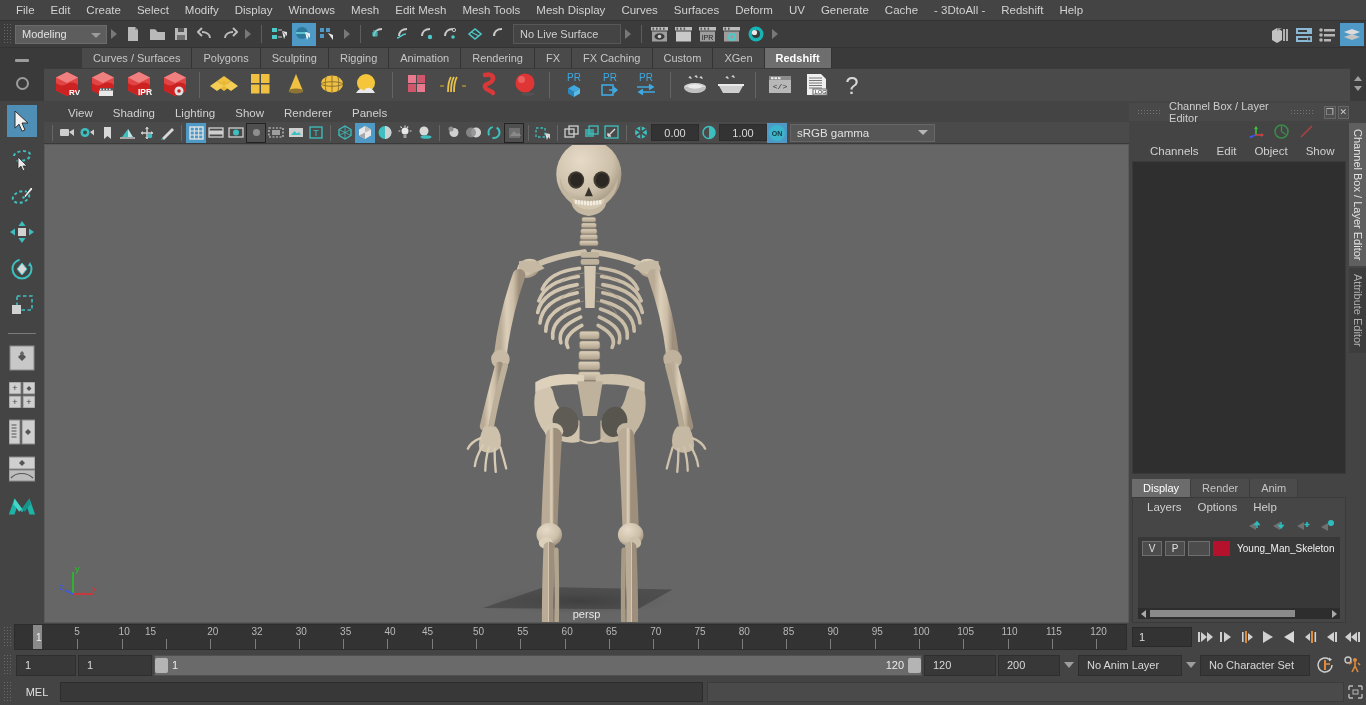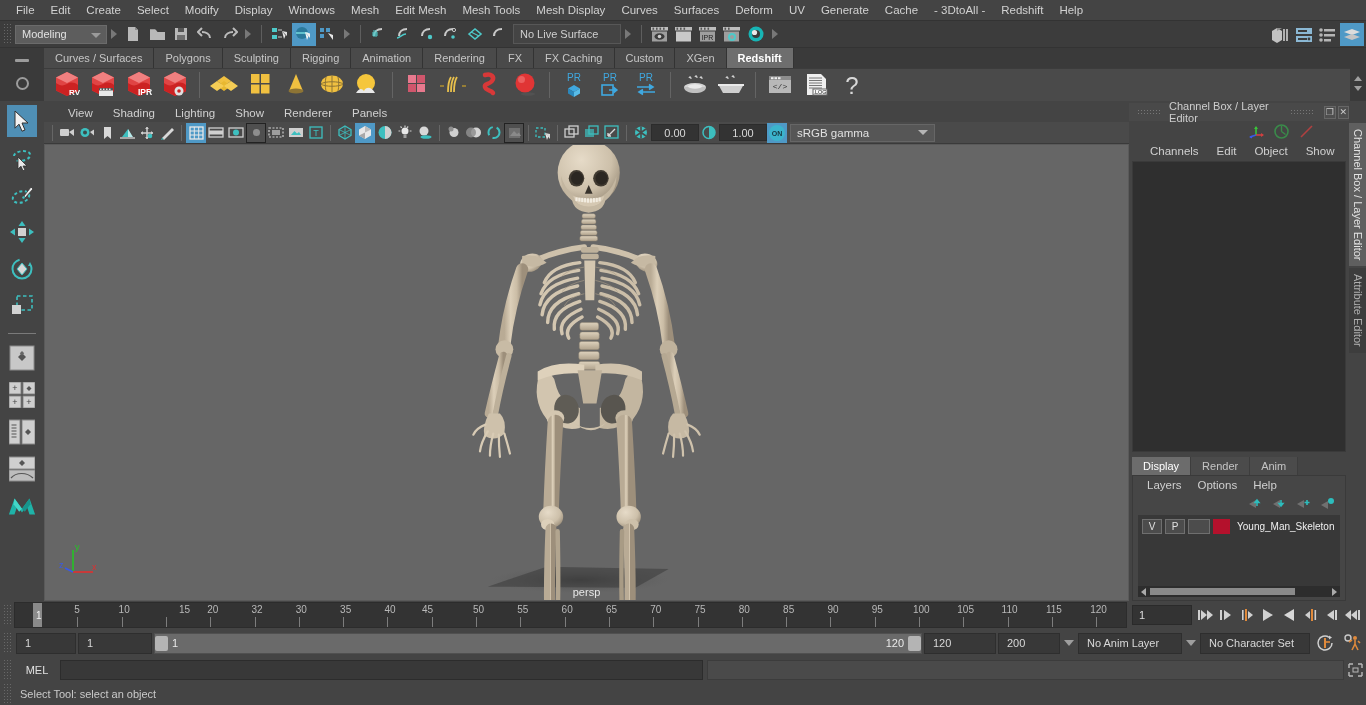--- a/index.html
+++ b/index.html
@@ -72,21 +72,21 @@
   .shelfwrap { background: #3a3a3a; flex: 0 0 53px; display: flex; border-top:1px solid #333;}
   .shelf-left {
     width: 44px; flex: 0 0 44px; display: flex; flex-direction: column;
     align-items: center; justify-content: space-around; padding: 3px 0;
   }
   .shelf-left .hamb { width: 14px; height: 3px; background: #9c9c9c; border-radius:1px;}
   .shelf-left .gear {
     width: 13px; height: 13px; border-radius: 50%; border: 2.5px solid #9c9c9c;
   }
   .shelf-main { flex: 1; display: flex; flex-direction: column; min-width:0;}
-  .shelf-tabs { height: 20px; display: flex; align-items: flex-start; }
+  .shelf-tabs { height: 20px; display: flex; align-items: flex-start; margin-left: 38px; }
   .shelf-tab {
     height: 20px; padding: 0 11px; background: #4a4a4a; color: #c6c6c6;
     font-size: 11px; line-height: 20px; border-right: 1px solid #333;
     white-space: nowrap;
   }
   .shelf-tab.active { background: #6e6e6e; color: #fff; font-weight: bold;}
   .shelf-items {
     flex: 1; background: #4a4a4a; display: flex; align-items: center;
     padding-left: 6px; gap: 2px; overflow: hidden; border-top:1px solid #3c3c3c;
   }
@@ -1290,21 +1290,21 @@
   <div class="timerow">
     <div class="gripdots"></div>
     <div class="timeslider">
       <div class="current-frame-hl" style="left:18px;"></div>
       <div class="current-frame-num" style="left:21px;">1</div>
       <div id="ticks">
           <div class="tick-label" style="left: 59.3px;">5</div>
           <div class="tick-mark" style="left: 62.3px;"></div>
           <div class="tick-label" style="left: 103.6px;">10</div>
           <div class="tick-mark" style="left: 106.6px;"></div>
-          <div class="tick-label" style="left: 164px;">15</div>
+          <div class="tick-label" style="left: 130px;">15</div>
           <div class="tick-mark" style="left: 150.9px;"></div>
           <div class="tick-label" style="left: 192.2px;">20</div>
           <div class="tick-mark" style="left: 195.2px;"></div>
           <div class="tick-label" style="left: 236.5px;">32</div>
           <div class="tick-mark" style="left: 239.5px;"></div>
           <div class="tick-label" style="left: 280.8px;">30</div>
           <div class="tick-mark" style="left: 283.8px;"></div>
           <div class="tick-label" style="left: 325.1px;">35</div>
           <div class="tick-mark" style="left: 328.1px;"></div>
           <div class="tick-label" style="left: 369.4px;">40</div>
@@ -1438,18 +1438,14 @@
     <input class="cmd-input" style="color: rgb(220, 220, 220); font-size: 11px; padding-left: 5px; font-family: &quot;Liberation Sans&quot;, sans-serif;" placeholder="">
     <div class="cmd-out"></div>
     <div class="cmd-exp">
       <svg width="15" height="14" viewBox="0 0 15 14">
           <path d="M1 1h4M1 1v4M14 1h-4M14 1v4M1 13h4M1 13V9M14 13h-4M14 13V9" stroke="#b8b8b8" stroke-width="1.4"></path>
           <rect x="5" y="5" width="5" height="4" fill="none" stroke="#b8b8b8" stroke-width="1"></rect>
         </svg>
     </div>
   </div>
 
-  <div class="helprow">
-    <div class="gripdots"></div>
-    <div class="helptext">Select Tool: select an object</div>
-  </div>
 
 </div>
 
 </body></html>

